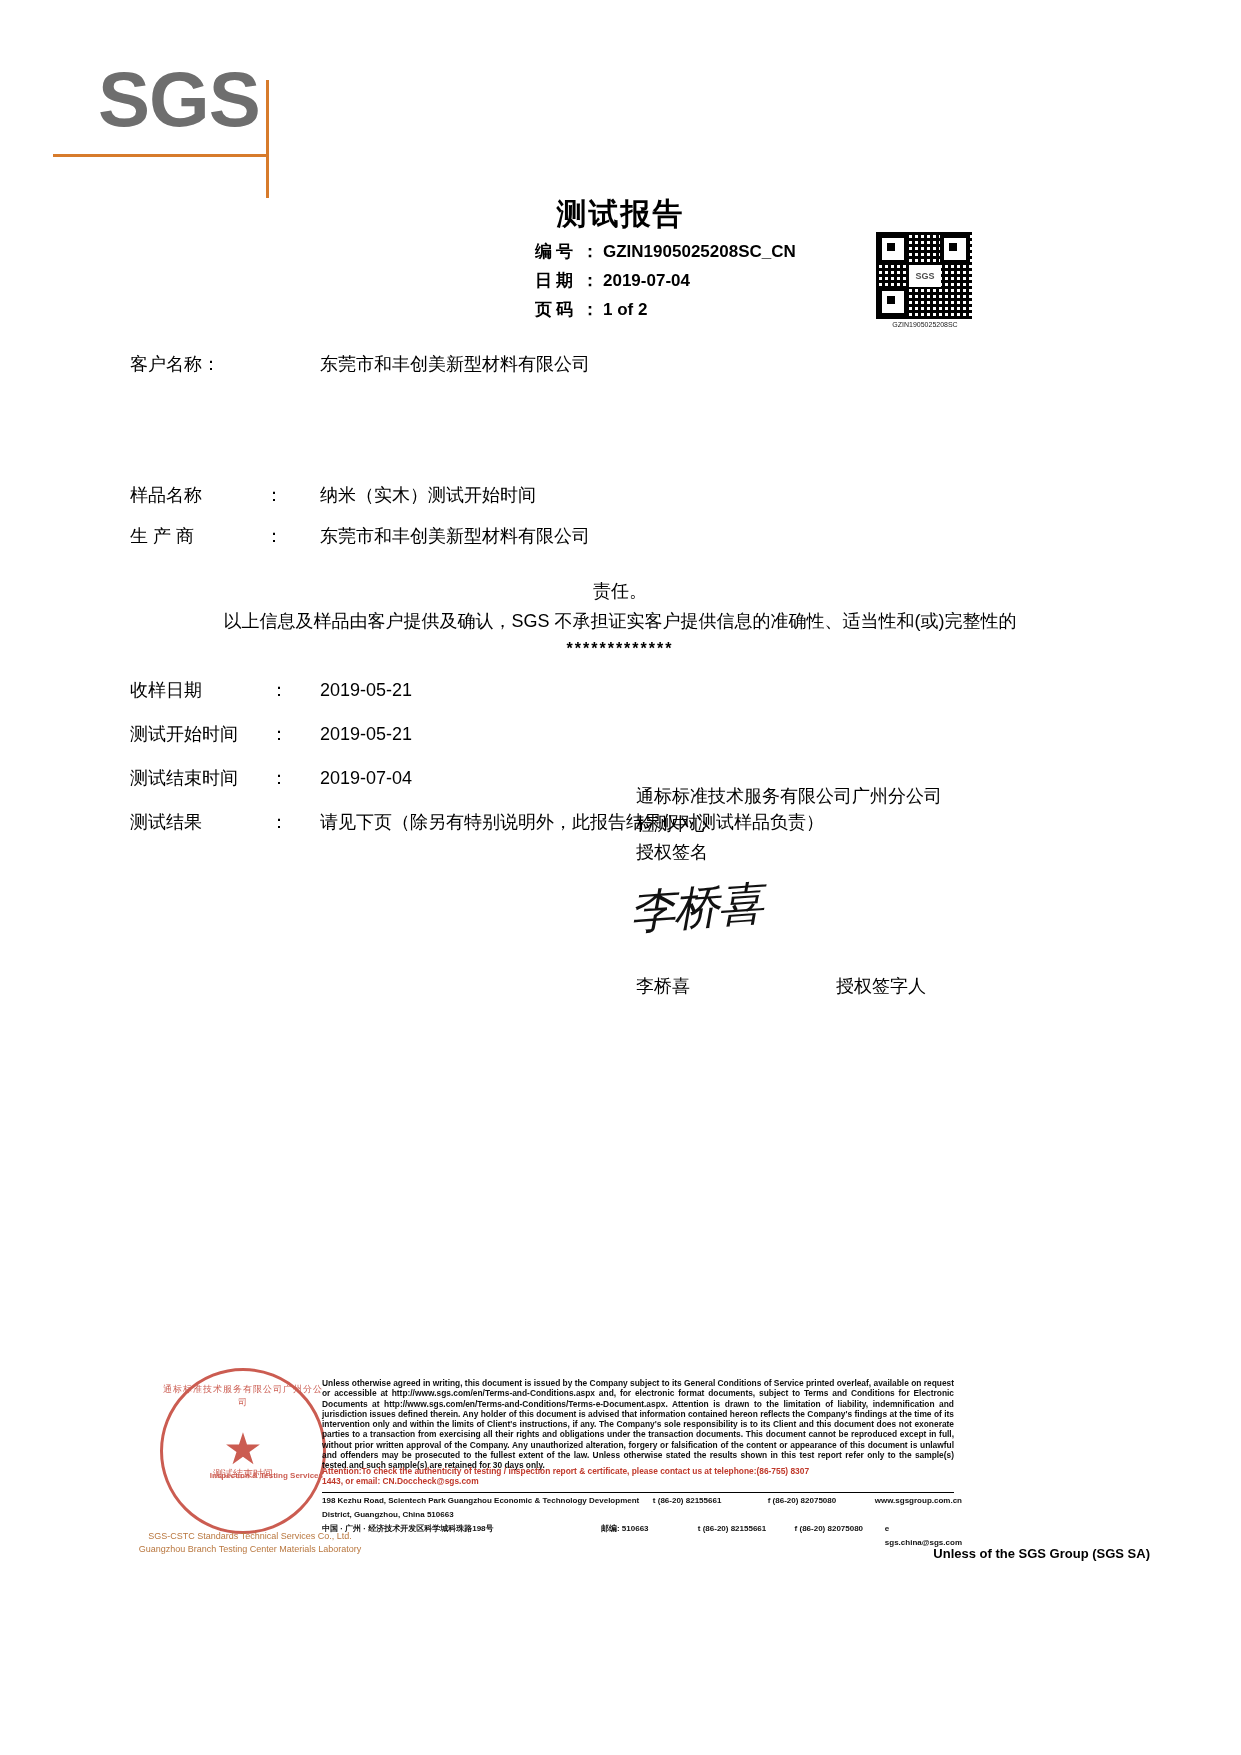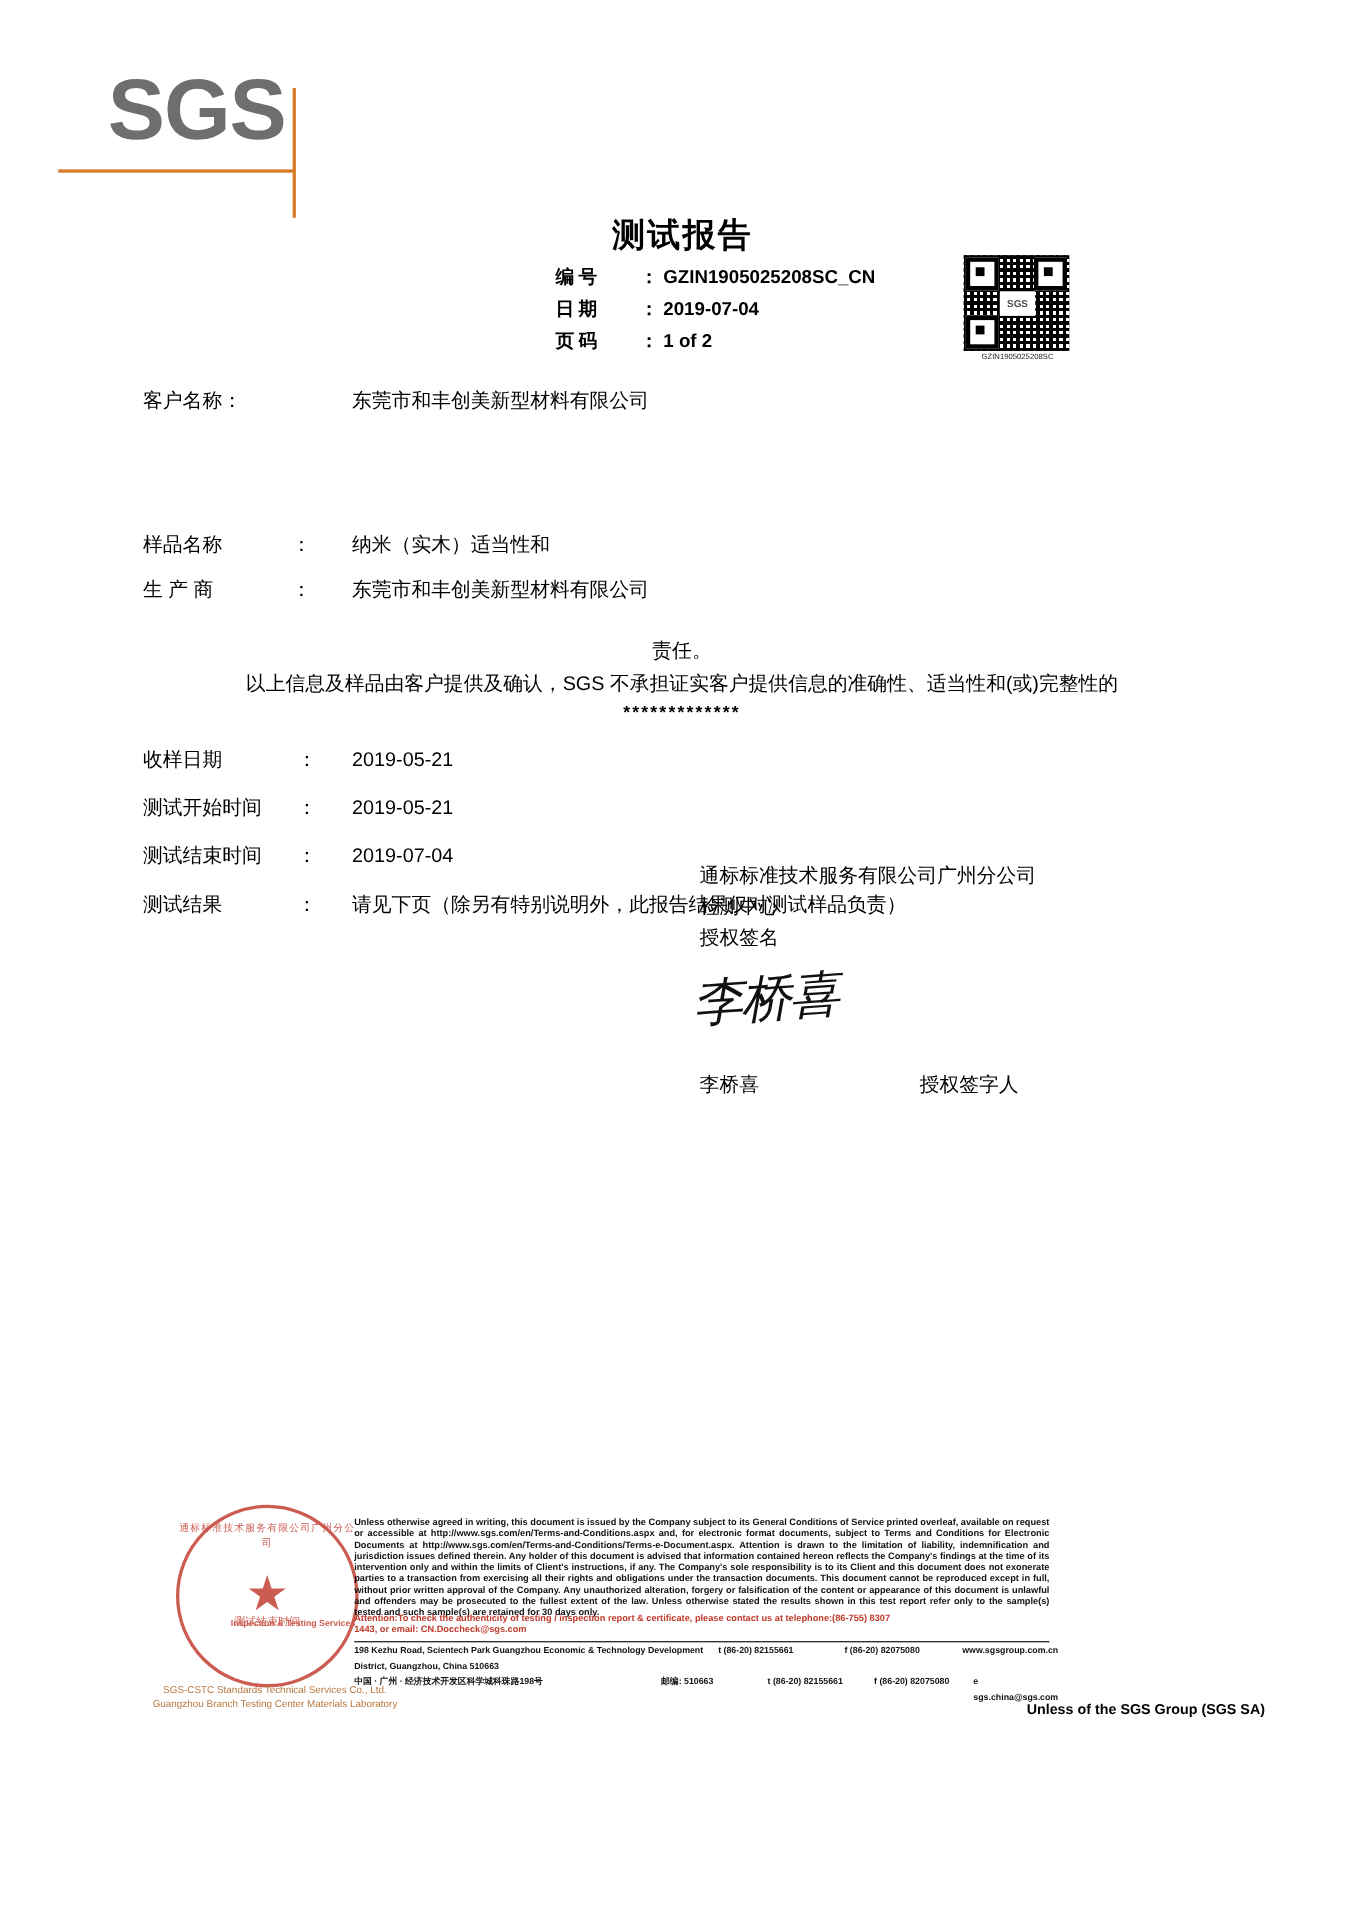--- a/index.html
+++ b/index.html
@@ -75,20 +75,21 @@
     font-weight: bold;
   }
   .meta-row {
     display: flex;
     align-items: baseline;
     height: 29px;
   }
   .meta-label {
     width: 72px;
     letter-spacing: 4px;
+    text-align: right;
   }
   .meta-colon {
     width: 26px;
     text-align: center;
   }
   .meta-value {
     white-space: nowrap;
   }
 
   
@@ -429,21 +430,21 @@
     <div class="kv-row">
       <span class="kv-label">客户名称：</span>
       <span class="kv-value">东莞市和丰创美新型材料有限公司</span>
     </div>
   </div>
 
   <div class="sample-block">
     <div class="kv-row2">
       <span class="kv-label2">样品名称</span>
       <span class="kv-colon2">：</span>
-      <span class="kv-value">纳米（实木）适当性和</span>
+      <span class="kv-value">纳米（实木）测试开始时间</span>
     </div>
     <div class="kv-row2">
       <span class="kv-label2">生 产 商</span>
       <span class="kv-colon2">：</span>
       <span class="kv-value">东莞市和丰创美新型材料有限公司</span>
     </div>
   </div>
 
   <div class="disclaimer">
     <div>责任。</div>

